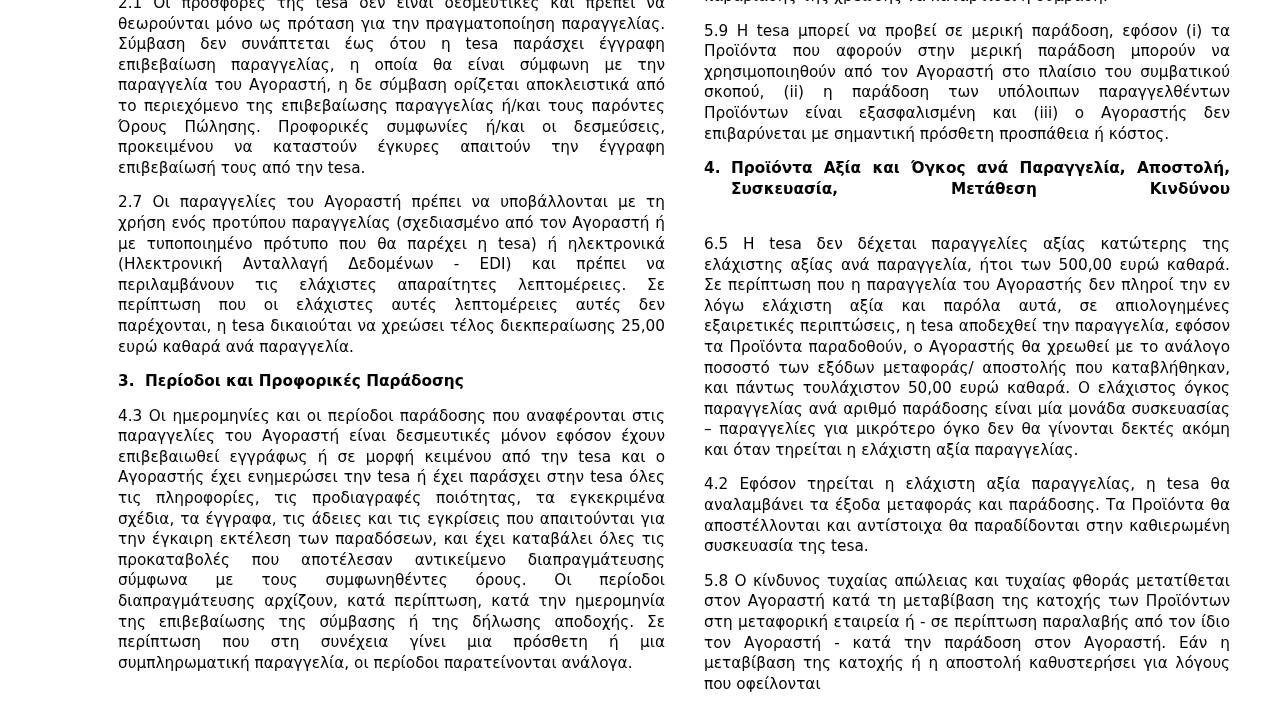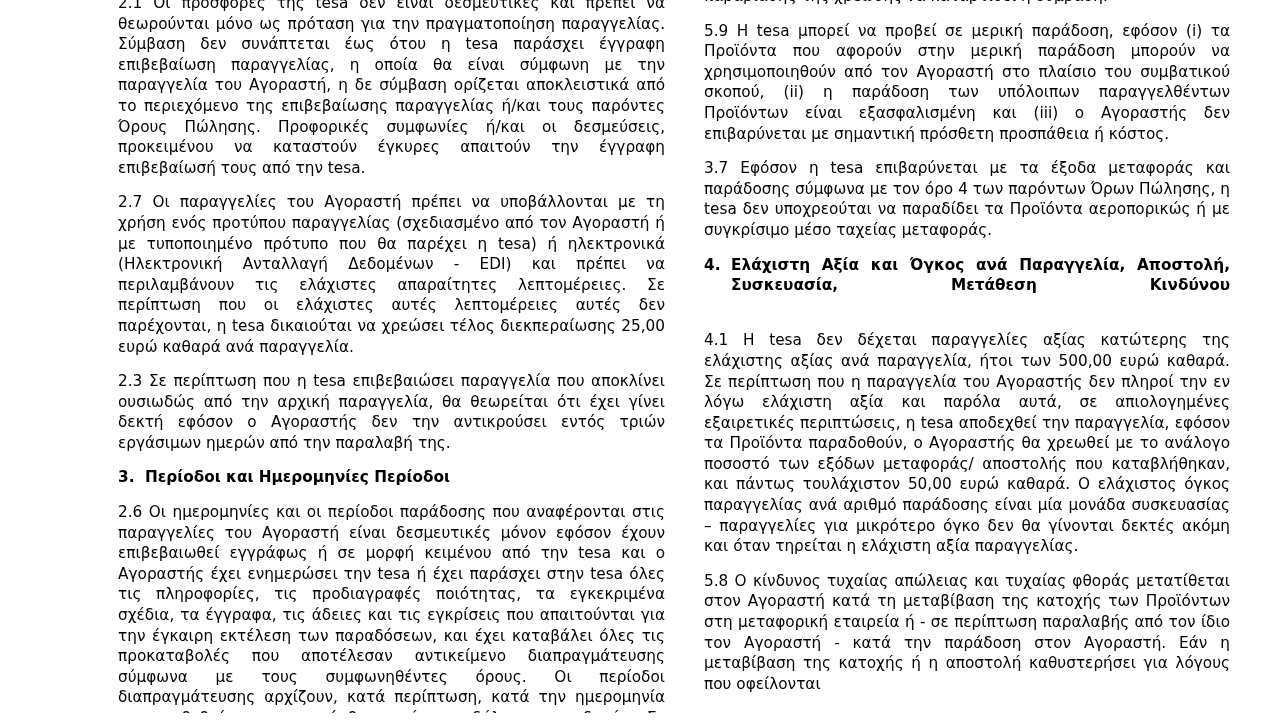--- a/index.html
+++ b/index.html
@@ -127,63 +127,59 @@
       <p class="para">
         <span class="num">2.1</span>
         <span>Οι προσφορές της tesa δεν είναι δεσμευτικές και πρέπει να θεωρούνται μόνο ως πρόταση για την πραγματοποίηση παραγγελίας. Σύμβαση δεν συνάπτεται έως ότου η tesa παράσχει έγγραφη επιβεβαίωση παραγγελίας, η οποία θα είναι σύμφωνη με την παραγγελία του Αγοραστή, η δε σύμβαση ορίζεται αποκλειστικά από το περιεχόμενο της επιβεβαίωσης παραγγελίας ή/και τους παρόντες Όρους Πώλησης. Προφορικές συμφωνίες ή/και οι δεσμεύσεις, προκειμένου να καταστούν έγκυρες απαιτούν την έγγραφη επιβεβαίωσή τους από την tesa.</span>
       </p>
 
       <p class="para">
         <span class="num">2.7</span>
         <span>Οι παραγγελίες του Αγοραστή πρέπει να υποβάλλονται με τη χρήση ενός προτύπου παραγγελίας (σχεδιασμένο από τον Αγοραστή ή με τυποποιημένο πρότυπο που θα παρέχει η tesa) ή ηλεκτρονικά (Ηλεκτρονική Ανταλλαγή Δεδομένων - EDI) και πρέπει να περιλαμβάνουν τις ελάχιστες απαραίτητες λεπτομέρειες. Σε περίπτωση που οι ελάχιστες αυτές λεπτομέρειες αυτές δεν παρέχονται, η tesa δικαιούται να χρεώσει τέλος διεκπεραίωσης 25,00 ευρώ καθαρά ανά παραγγελία.</span>
       </p>
 
-      <p class="para">
-        <span class="num">2.3</span>
-        <span>Σε περίπτωση που η tesa επιβεβαιώσει παραγγελία που αποκλίνει ουσιωδώς από την αρχική παραγγελία, θα θεωρείται ότι έχει γίνει δεκτή εφόσον ο Αγοραστής δεν την αντικρούσει εντός τριών εργάσιμων ημερών από την παραλαβή της.</span>
-      </p>
 
       <h2 class="heading">
         <span class="h-num">3.</span>
-        <span class="h-text">Περίοδοι και Ημερομηνίες Περίοδοι</span>
+        <span class="h-text">Περίοδοι και Προφορικές Παράδοσης</span>
       </h2>
 
       <p class="para">
-        <span class="num">2.6</span>
+        <span class="num">4.3</span>
         <span>Οι ημερομηνίες και οι περίοδοι παράδοσης που αναφέρονται στις παραγγελίες του Αγοραστή είναι δεσμευτικές μόνον εφόσον έχουν επιβεβαιωθεί εγγράφως ή σε μορφή κειμένου από την tesa και ο Αγοραστής έχει ενημερώσει την tesa ή έχει παράσχει στην tesa όλες τις πληροφορίες, τις προδιαγραφές ποιότητας, τα εγκεκριμένα σχέδια, τα έγγραφα, τις άδειες και τις εγκρίσεις που απαιτούνται για την έγκαιρη εκτέλεση των παραδόσεων, και έχει καταβάλει όλες τις προκαταβολές που αποτέλεσαν αντικείμενο διαπραγμάτευσης σύμφωνα με τους συμφωνηθέντες όρους. Οι περίοδοι διαπραγμάτευσης αρχίζουν, κατά περίπτωση, κατά την ημερομηνία της επιβεβαίωσης της σύμβασης ή της δήλωσης αποδοχής. Σε περίπτωση που στη συνέχεια γίνει μια πρόσθετη ή μια συμπληρωματική παραγγελία, οι περίοδοι παρατείνονται ανάλογα.</span>
       </p>
 
     </div>
 
     <div class="column-gutter"></div>
 
     <div class="column column-right">
 
       <div class="clipped-line">παραβίασης της χρέωσης να καταρτίσει η σύμβαση.</div>
 
       <p class="para">
         <span class="num">5.9</span>
         <span>Η tesa μπορεί να προβεί σε μερική παράδοση, εφόσον (i) τα Προϊόντα που αφορούν στην μερική παράδοση  μπορούν να χρησιμοποιηθούν από τον Αγοραστή στο πλαίσιο του συμβατικού σκοπού, (ii) η παράδοση των υπόλοιπων παραγγελθέντων Προϊόντων είναι εξασφαλισμένη και (iii) ο Αγοραστής δεν επιβαρύνεται με σημαντική πρόσθετη προσπάθεια ή κόστος.</span>
       </p>
 
-      <p class="para">
-        <span class="num">3.7</span>
-        <span>Εφόσον η tesa επιβαρύνεται με τα έξοδα μεταφοράς και παράδοσης σύμφωνα με τον όρο 4 των παρόντων Όρων Πώλησης, η tesa δεν υποχρεούται να παραδίδει τα Προϊόντα αεροπορικώς ή με συγκρίσιμο μέσο ταχείας μεταφοράς.</span>
-      </p>
 
       <h2 class="heading wide">
         <span class="h-num">4.</span>
-        <span class="h-text">Ελάχιστη Αξία και Όγκος ανά Παραγγελία, Αποστολή, Συσκευασία, Μετάθεση Κινδύνου</span>
+        <span class="h-text">Προϊόντα Αξία και Όγκος ανά Παραγγελία, Αποστολή, Συσκευασία, Μετάθεση Κινδύνου</span>
       </h2>
 
       <p class="para">
-        <span class="num">4.1</span>
+        <span class="num">6.5</span>
         <span>Η tesa δεν δέχεται παραγγελίες αξίας κατώτερης της ελάχιστης αξίας ανά παραγγελία, ήτοι των 500,00 ευρώ καθαρά. Σε περίπτωση που η παραγγελία του Αγοραστής δεν πληροί την εν λόγω ελάχιστη αξία και παρόλα αυτά, σε απιολογημένες εξαιρετικές περιπτώσεις, η tesa αποδεχθεί την παραγγελία, εφόσον τα Προϊόντα παραδοθούν, ο Αγοραστής θα χρεωθεί με το ανάλογο ποσοστό των εξόδων μεταφοράς/ αποστολής που καταβλήθηκαν, και πάντως τουλάχιστον 50,00 ευρώ καθαρά. Ο ελάχιστος όγκος παραγγελίας ανά αριθμό παράδοσης είναι μία μονάδα συσκευασίας – παραγγελίες για μικρότερο όγκο δεν θα γίνονται δεκτές ακόμη και όταν τηρείται η ελάχιστη αξία παραγγελίας.</span>
       </p>
 
+      <p class="para">
+        <span class="num">4.2</span>
+        <span>Εφόσον τηρείται η ελάχιστη αξία παραγγελίας, η tesa θα αναλαμβάνει τα έξοδα μεταφοράς και παράδοσης. Τα Προϊόντα θα αποστέλλονται και αντίστοιχα θα παραδίδονται στην καθιερωμένη συσκευασία της tesa.</span>
+      </p>
 
       <p class="para">
         <span class="num">5.8</span>
         <span>Ο κίνδυνος τυχαίας απώλειας και τυχαίας φθοράς μετατίθεται στον Αγοραστή κατά τη μεταβίβαση της κατοχής των Προϊόντων στη μεταφορική εταιρεία ή - σε περίπτωση παραλαβής από τον ίδιο τον Αγοραστή - κατά την παράδοση στον Αγοραστή. Εάν η μεταβίβαση της κατοχής ή η αποστολή καθυστερήσει για λόγους που οφείλονται</span>
       </p>
 
     </div>
 
   </div>
 </div>

